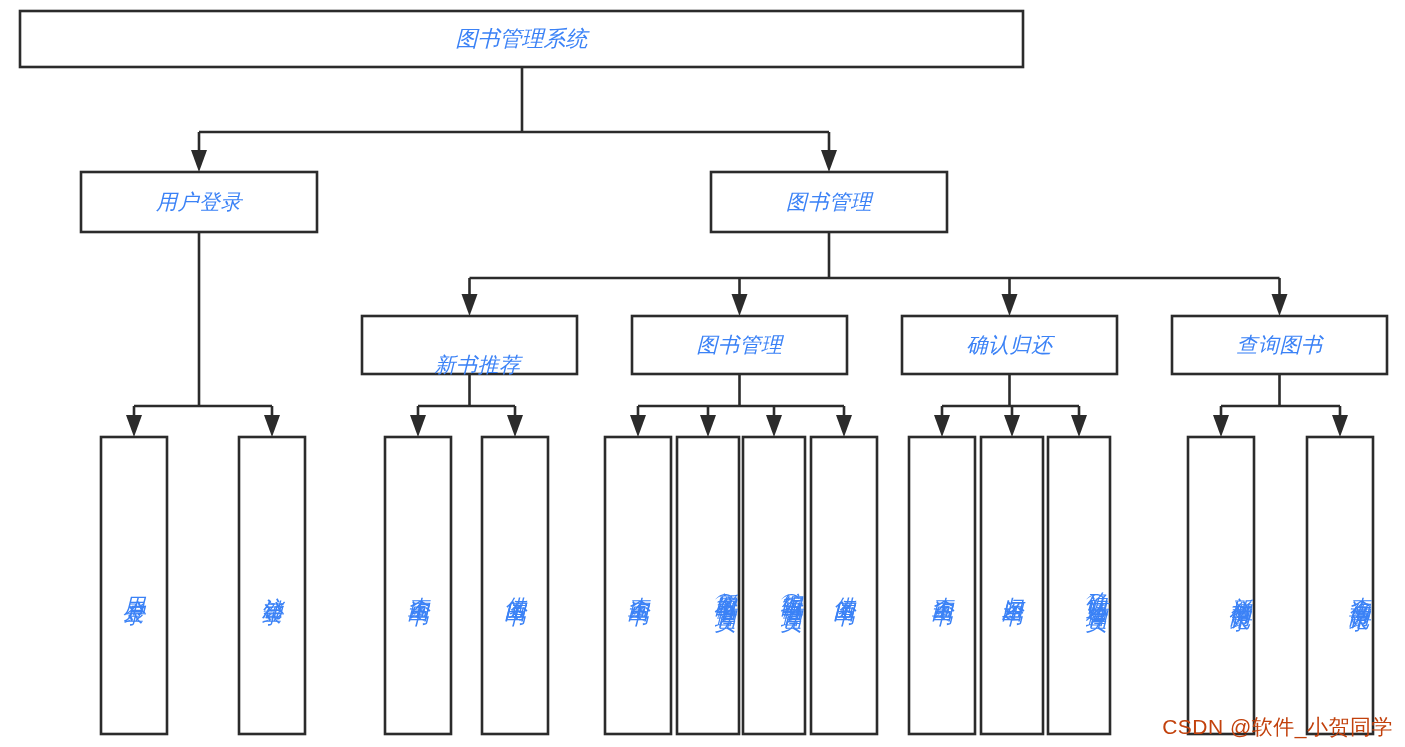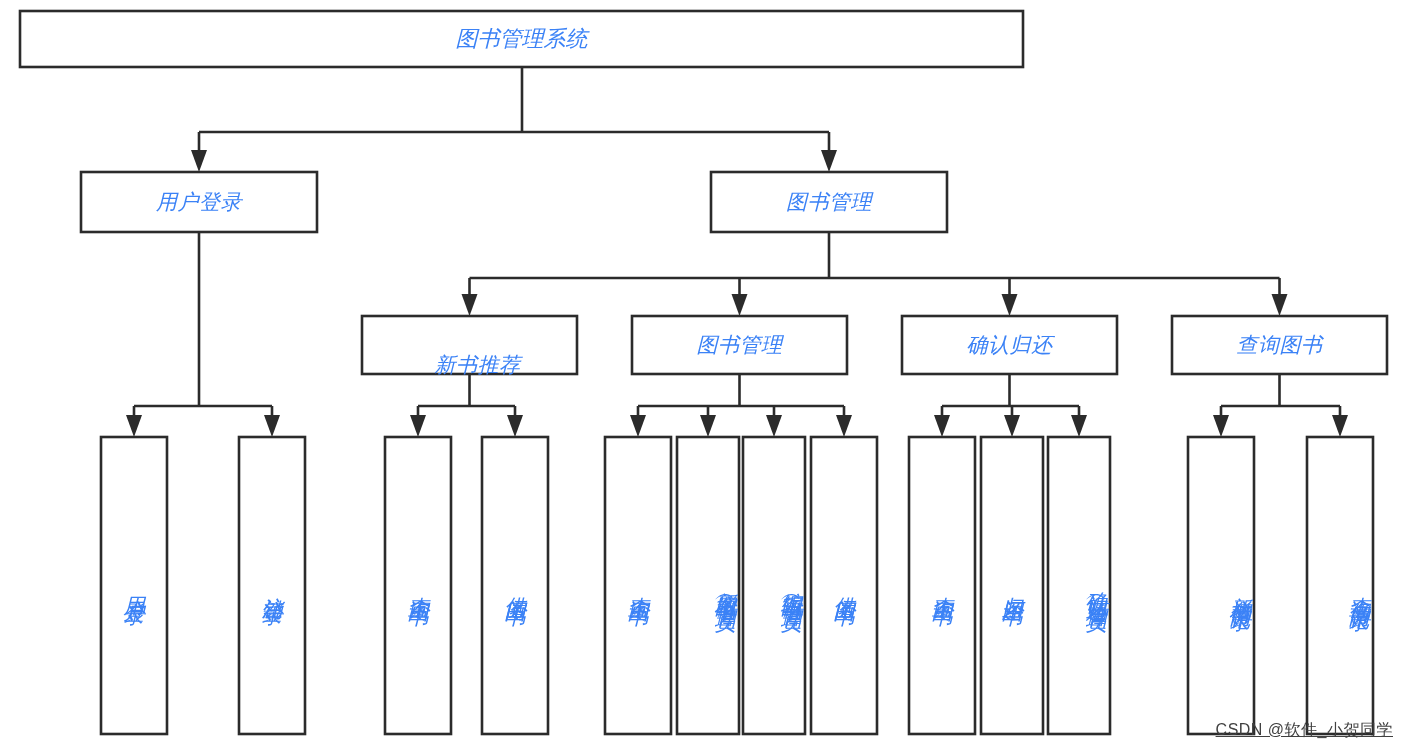--- a/index.html
+++ b/index.html
@@ -70,26 +70,25 @@
     box-sizing: border-box;
   }
   .node-label.vertical.centered {
     align-items: center;
     padding-top: 0;
   }
   .watermark {
     position: absolute;
     right: 12px;
     bottom: 6px;
-    font-size: 16px;
-    color: #404040;
+    font-size: 21px;
+    color: #c2410c;
     font-family: "Liberation Sans", sans-serif;
     white-space: nowrap;
     letter-spacing: 0.5px;
-    text-decoration: underline;
   }
 </style>
 </head>
 <body>
 
 <div id="diagram-root">
 
   <svg id="flowchart" viewBox="0 0 1405 747">
     <g id="connectors-layer">
         <line x1="522" y1="67" x2="522" y2="132" class="link-line"></line>

